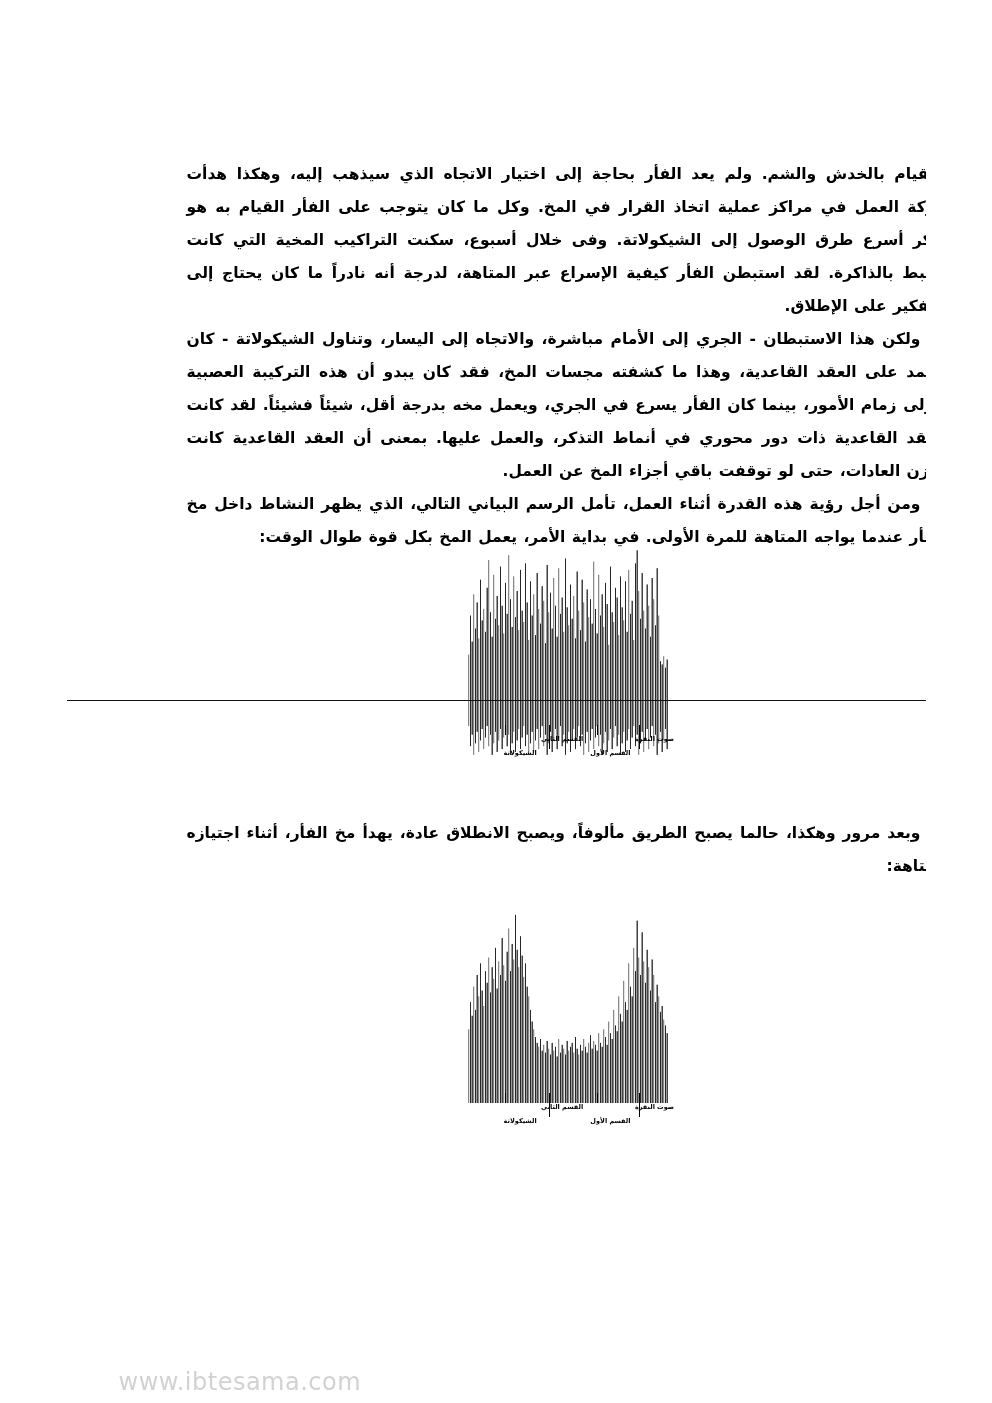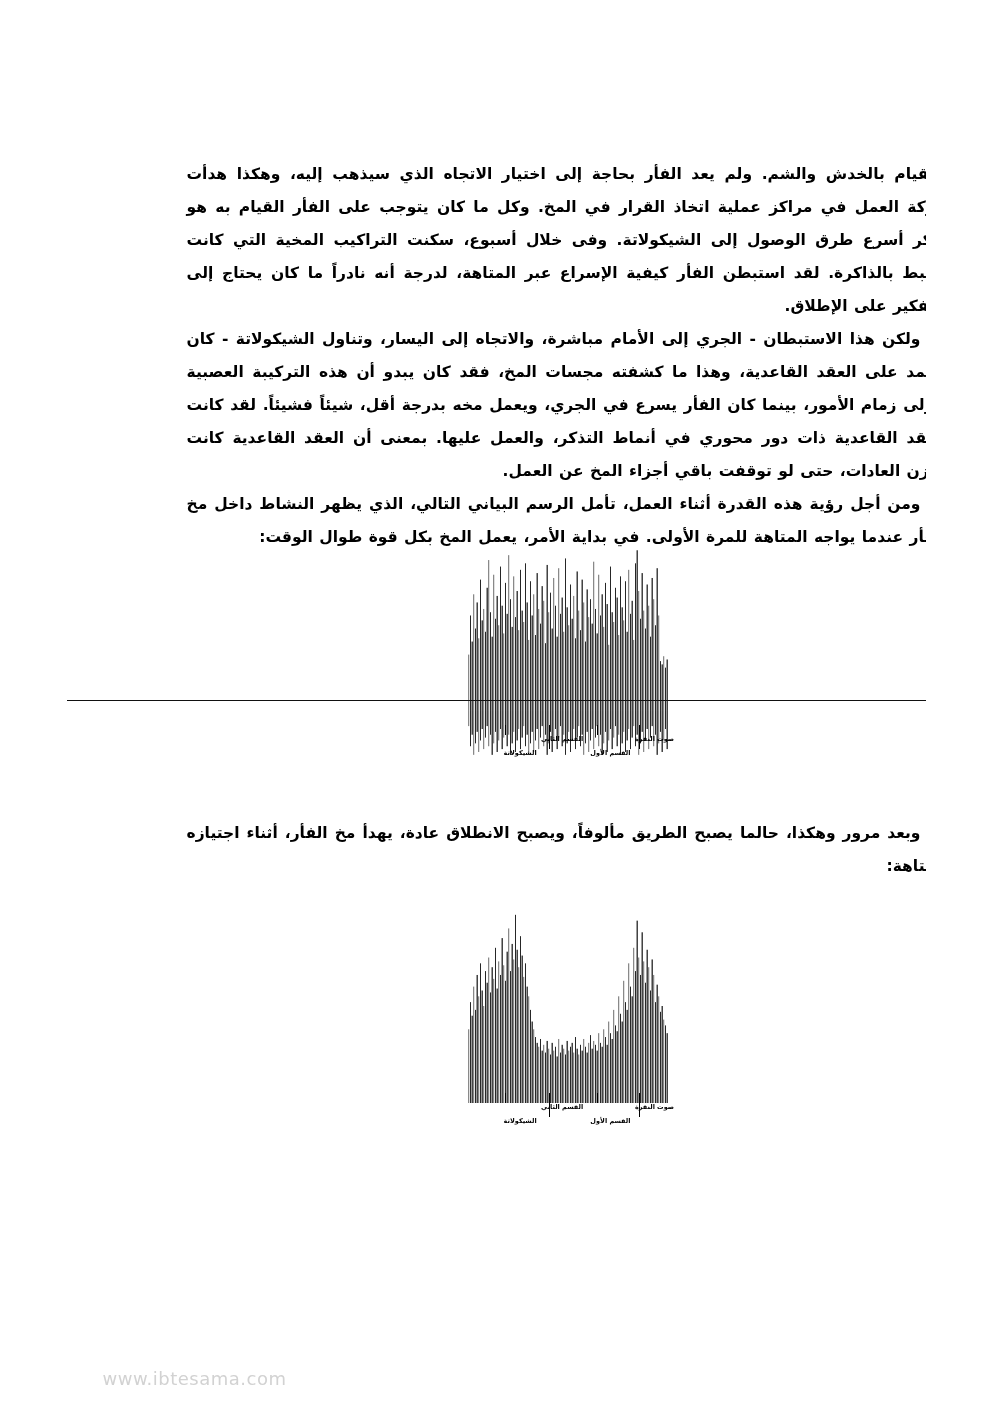--- a/index.html
+++ b/index.html
@@ -96,24 +96,24 @@
 
   .tick-mark {
     position: absolute;
     width: 0;
     border-left: 1.2px solid #000;
   }
 
   
   #watermark {
     position: absolute;
-    left: 36px;
+    left: 52px;
     top: 1368px;
     font-family: "DejaVu Sans", "Liberation Sans", sans-serif;
-    font-size: 18px;
+    font-size: 24px;
     font-weight: 400;
     color: #d2d2d2;
     letter-spacing: 0.5px;
     direction: ltr;
     white-space: nowrap;
   }
 </style>
 </head>
 <body>
 

